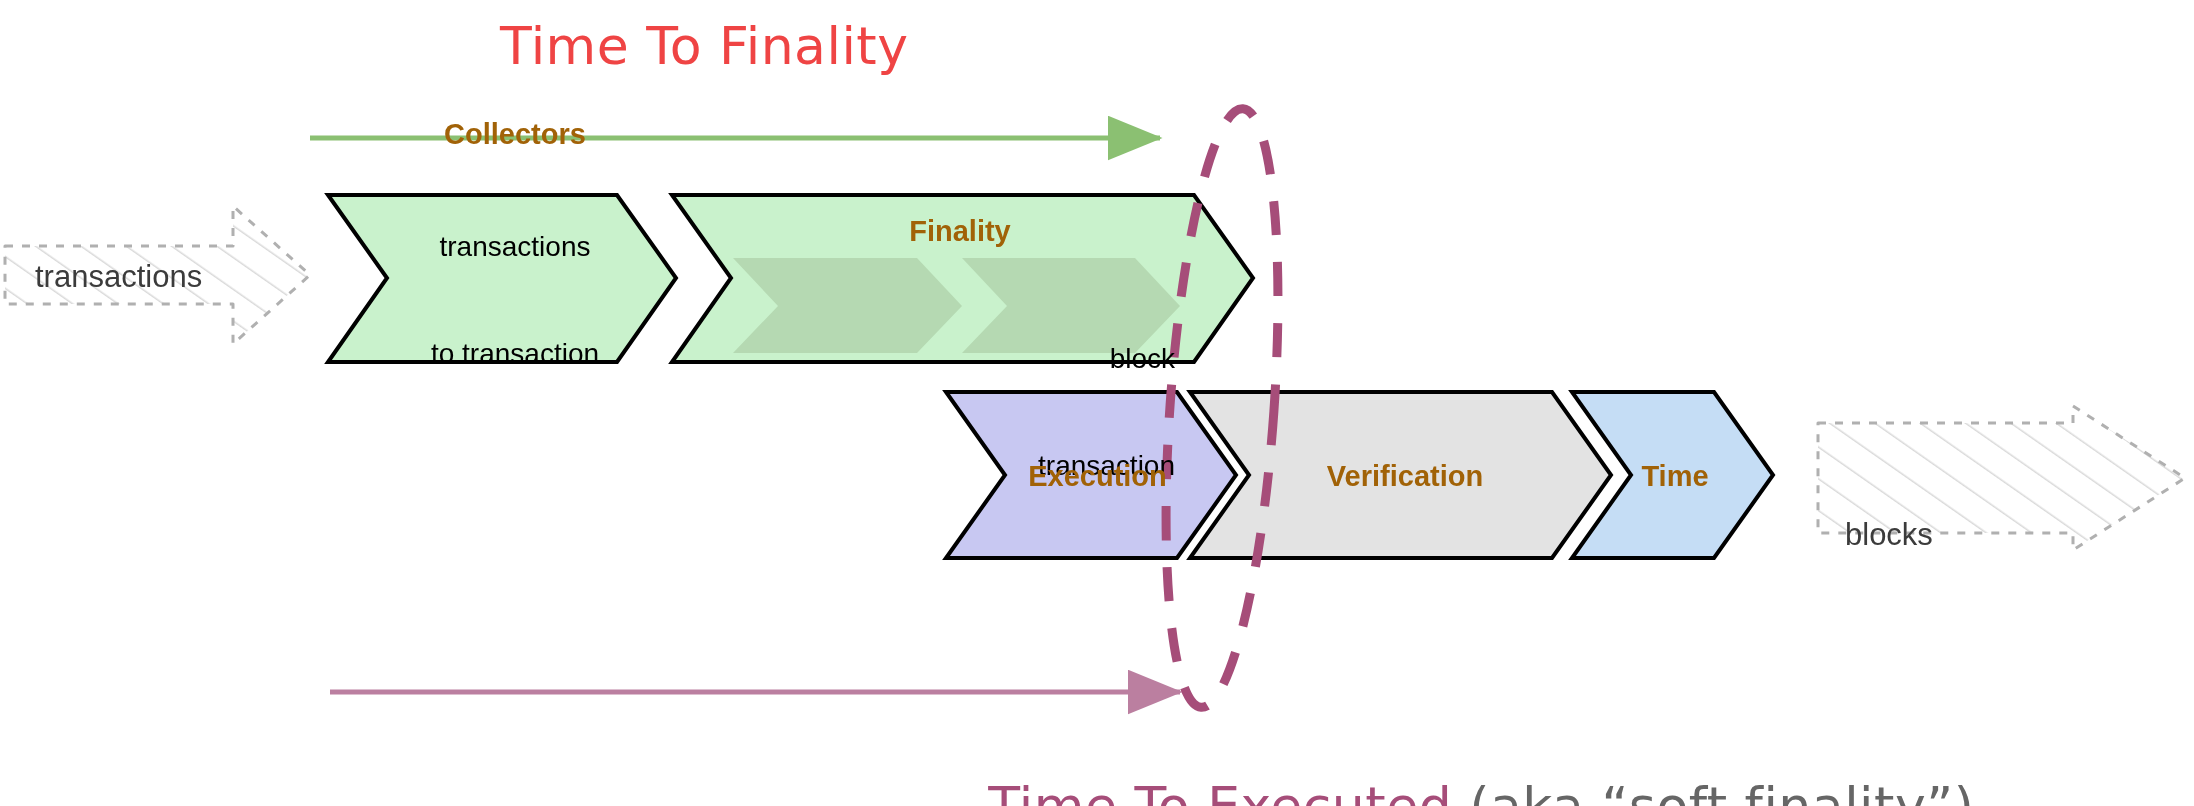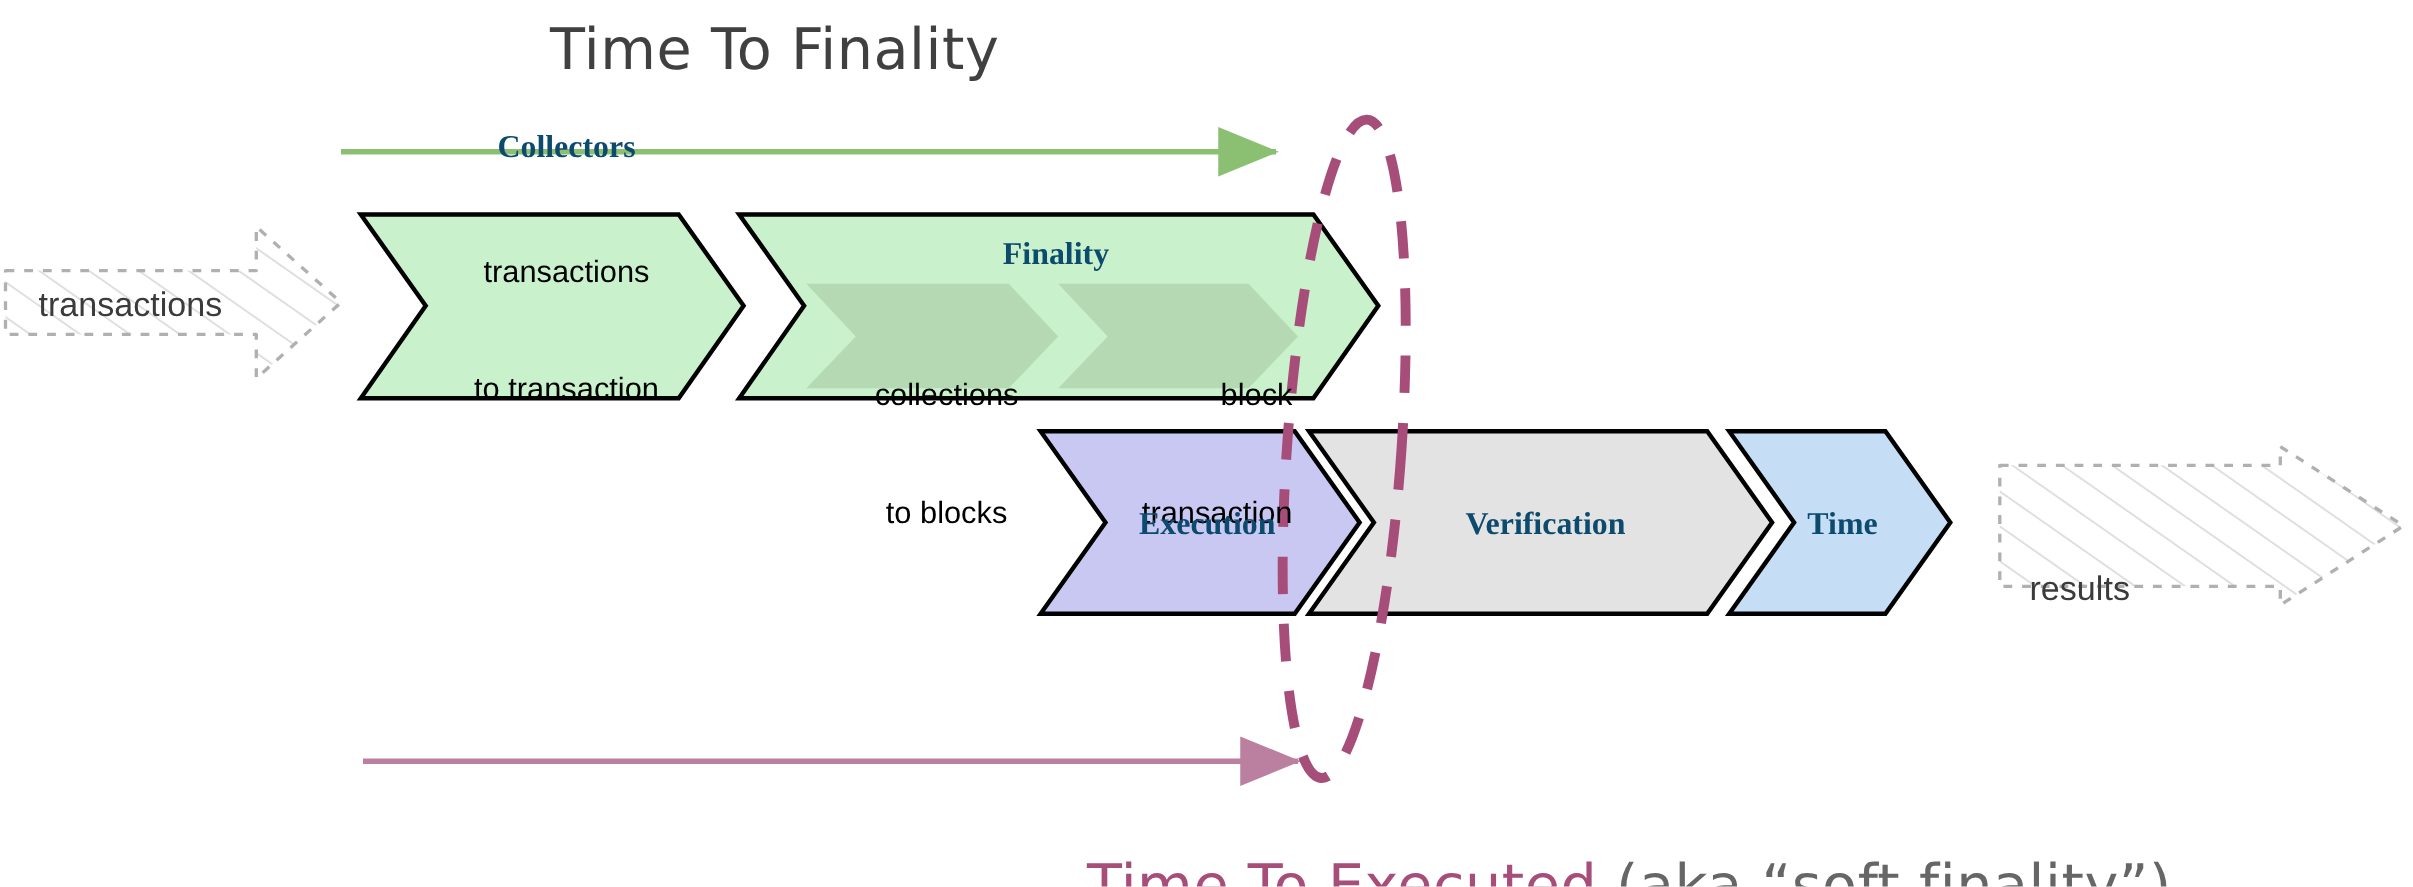--- a/index.html
+++ b/index.html
@@ -7,26 +7,26 @@
     width:2194px;height:806px;position:relative;overflow:hidden;
     font-family:"Liberation Sans","DejaVu Sans",sans-serif;
   }
   #stage{position:absolute;left:0;top:0;width:2194px;height:806px;}
   svg.layer{position:absolute;left:0;top:0;width:2194px;height:806px;overflow:visible;}
   .lbl{position:absolute;white-space:pre;}
   .t-title{
     font-size:52px;font-weight:400;letter-spacing:0.5px;
     font-family:"DejaVu Sans","Liberation Sans",sans-serif;
   }
-  .t-green{color:#404040;}
+  .t-green{color:#ef4444;}
   .t-purple{color:#a64d79;}
   .t-gray{color:#666666;}
   .stage-title{
-    font-size:29px;font-weight:bold;color:#0c4a6e;text-align:center;
-    font-family:Liberation Serif, serif;
+    font-size:29px;font-weight:bold;color:#a16207;text-align:center;
+    font-family:Liberation Sans, sans-serif;
   }
   .stage-sub{
     font-size:28px;font-weight:normal;color:#000000;text-align:center;line-height:1.28;
     font-family:"Liberation Sans","DejaVu Sans",sans-serif;
   }
   .ghost-text{
     font-size:31px;color:#3b3b3b;text-align:left;line-height:1.22;
     font-family:"Liberation Sans","DejaVu Sans",sans-serif;
   }
   .centerbox{display:flex;align-items:center;justify-content:center;flex-direction:column;}
@@ -87,37 +87,33 @@
     <line x1="330" y1="692" x2="1180" y2="692" stroke="#bb7fa0" stroke-width="5" marker-end="url(#arrowPurple)"></line>
 
     <ellipse cx="1222" cy="408" rx="52" ry="300" transform="rotate(4 1222 408)" fill="none" stroke="#a64d79" stroke-width="9" stroke-dasharray="34 27" stroke-linecap="butt"></ellipse>
   </svg>
 
   <div class="lbl t-title t-green" style="left:500px;top:16px;">Time To Finality</div>
 
   <div class="lbl ghost-text" style="left:35px;top:258px;width:240px;">transactions</div>
 
   <div class="lbl ghost-text" style="left:1845px;top:440px;width:260px;">
-    <div>results</div>
+    <div>blocks</div>
   </div>
 
   <div class="lbl centerbox" style="left:370px;top:208px;width:290px;height:146px;">
     <div class="stage-title">Collectors</div>
     <div class="stage-sub" style="margin-top:6px;">
       <div>transactions</div>
       <div>to transaction</div>
     </div>
   </div>
 
   <div class="lbl stage-title" style="left:740px;top:215px;width:440px;">Finality</div>
 
-  <div class="lbl stage-sub" style="left:768px;top:269px;width:185px;">
-    <div>collections</div>
-    <div>to blocks</div>
-  </div>
 
   <div class="lbl stage-sub" style="left:985px;top:269px;width:190px;text-align:right;">
     <div>block</div>
     <div>transaction</div>
   </div>
 
   <div class="lbl stage-title" style="left:1005px;top:460px;width:185px;">Execution</div>
 
   <div class="lbl stage-title" style="left:1250px;top:460px;width:310px;">Verification</div>
 

